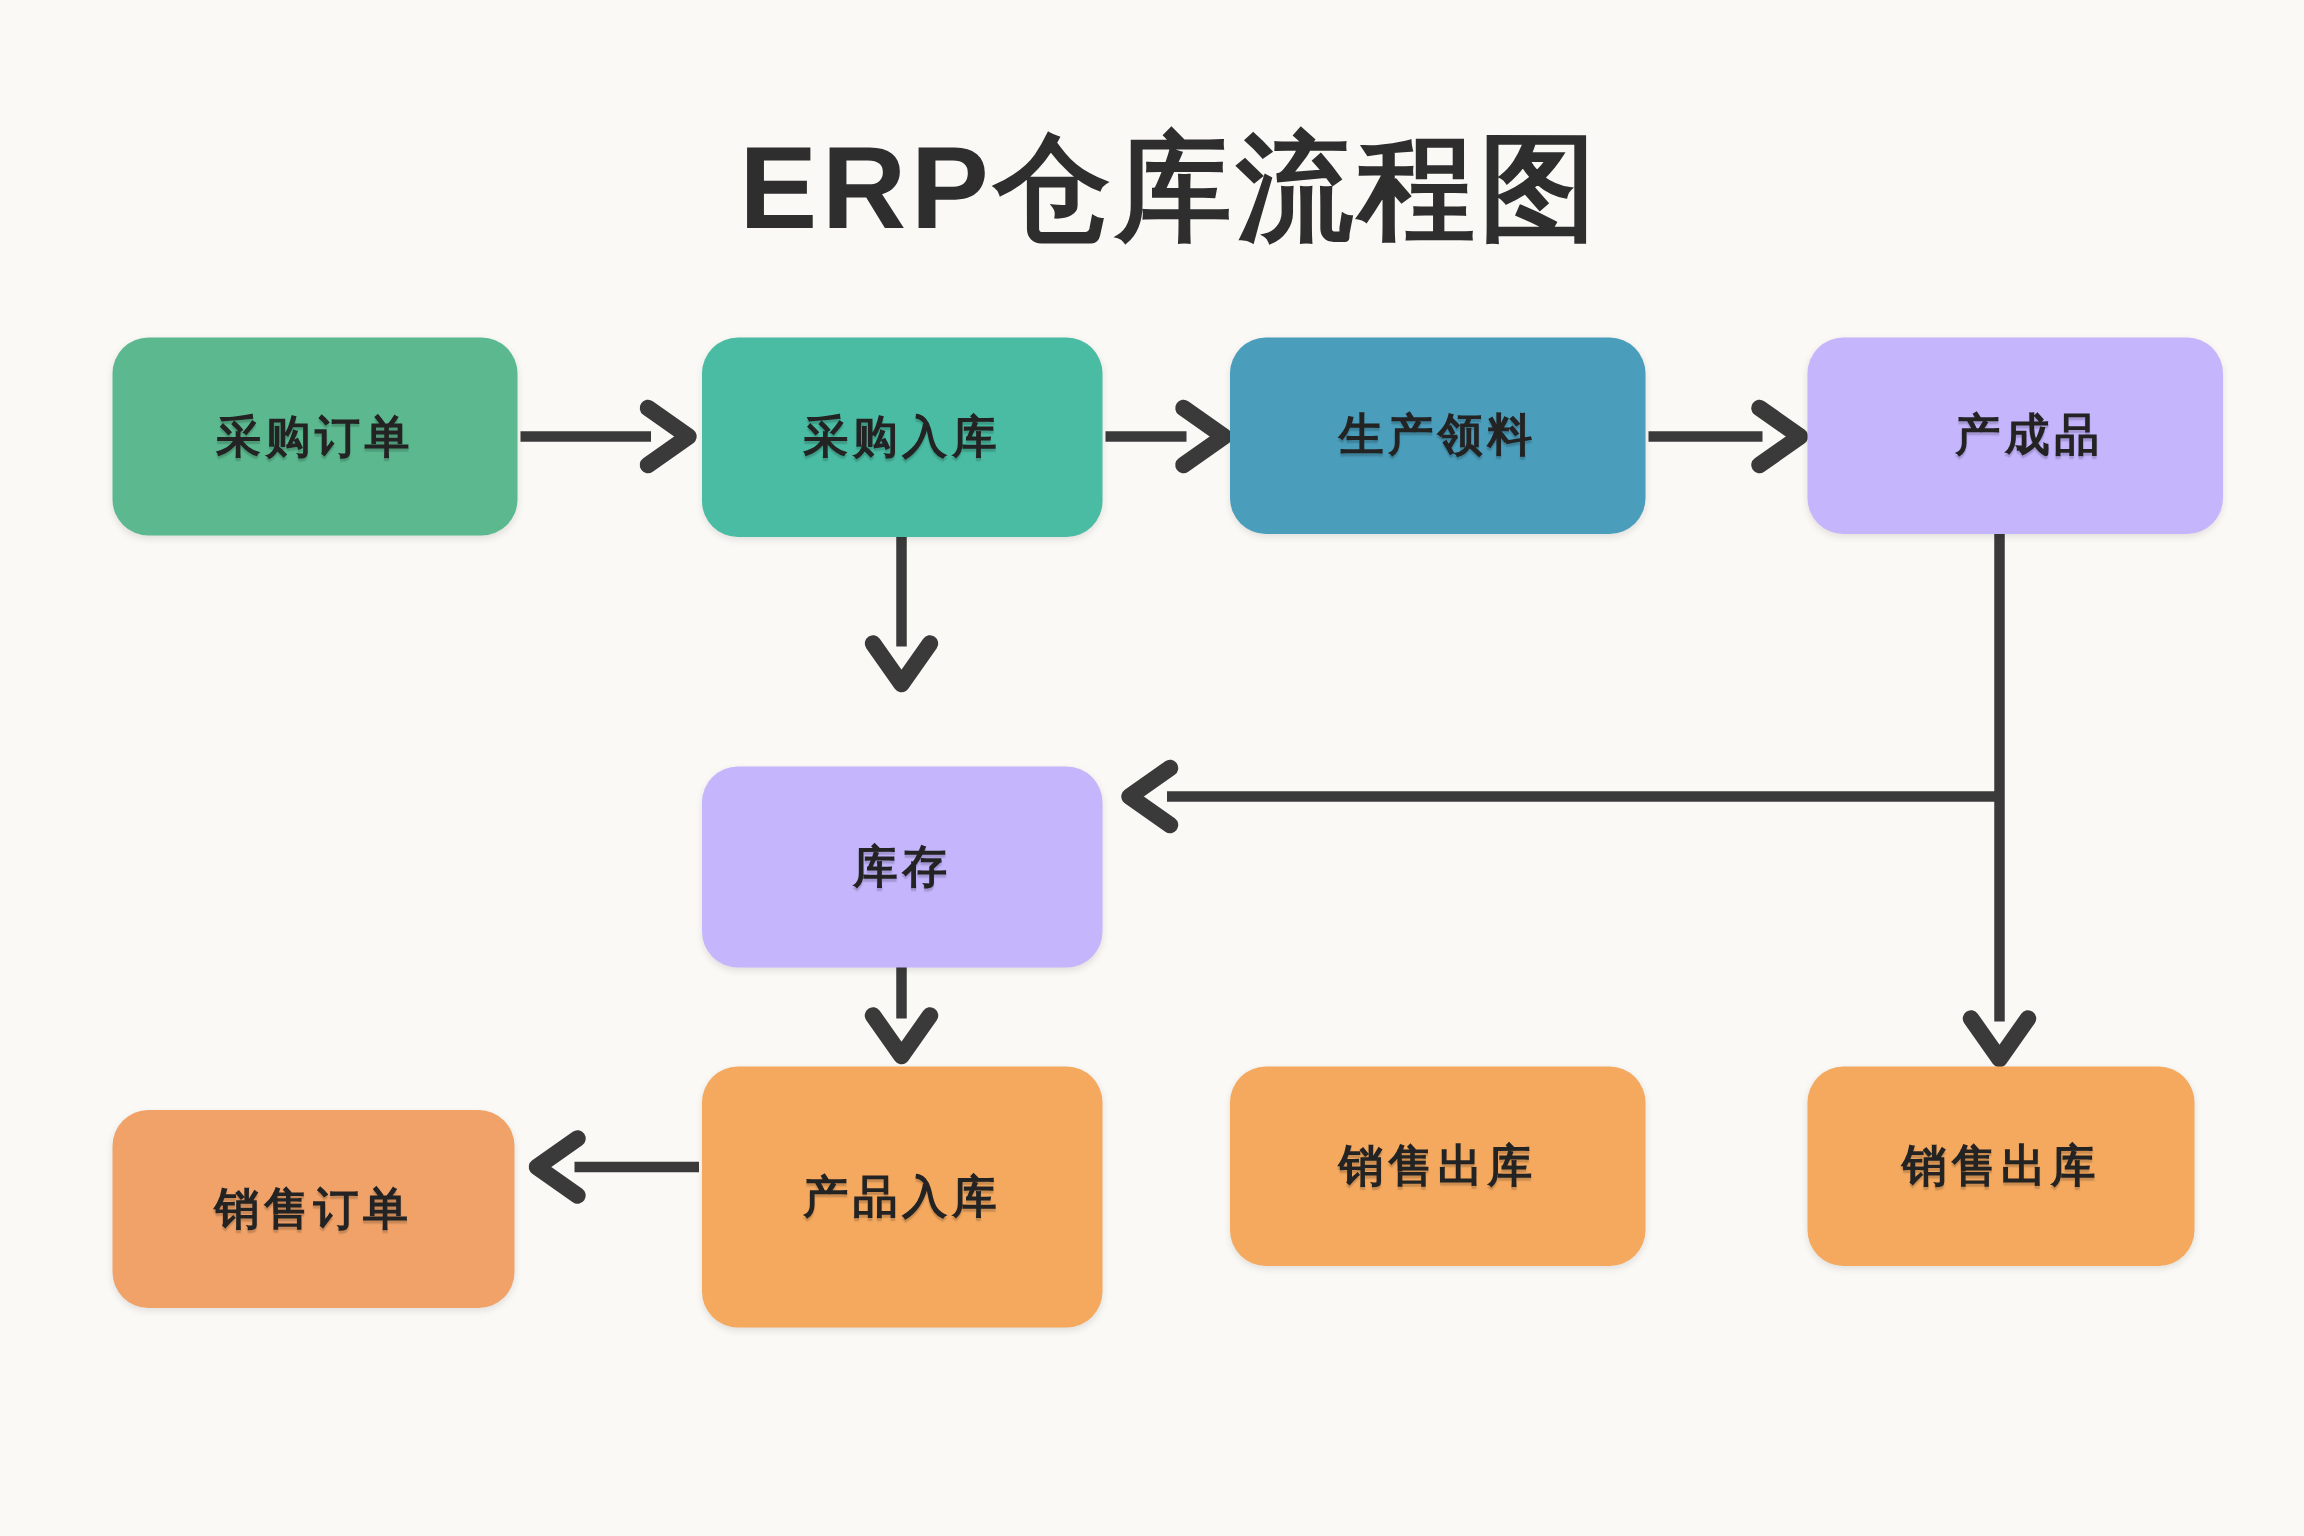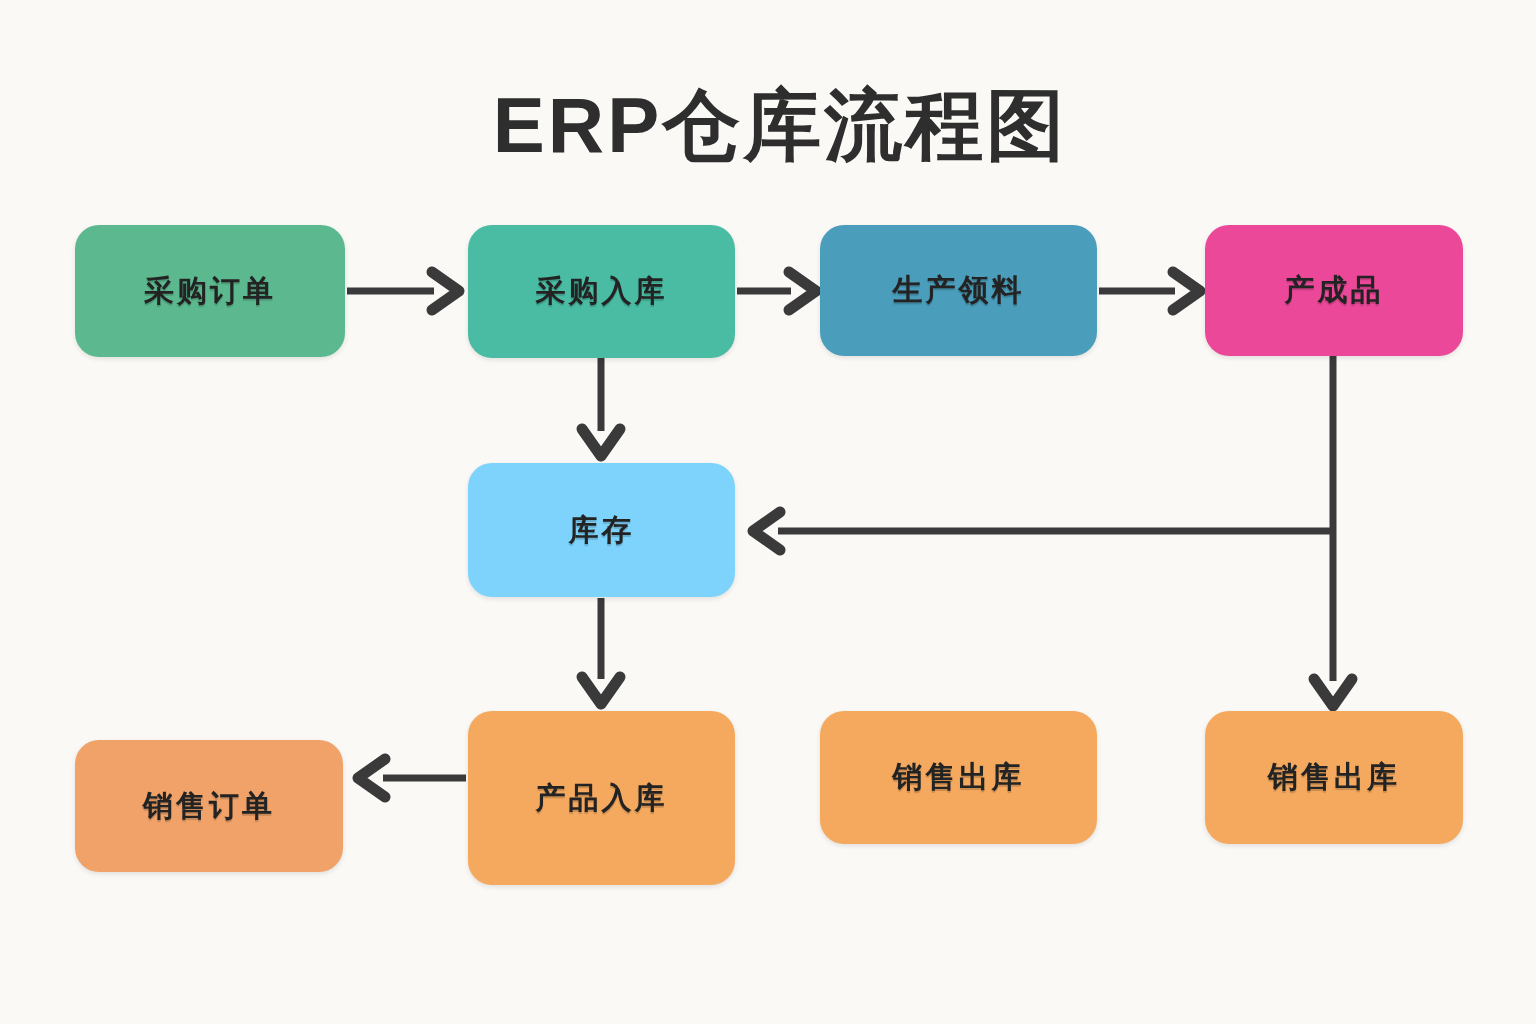--- a/index.html
+++ b/index.html
@@ -122,23 +122,23 @@
       <polyline class="arrow-head" points="385,759 358,778 385,797"></polyline>
     </g>
   </svg>
 
   <div class="node" id="n-purchase-order" style="background-color: rgb(92, 185, 143);">采购订单</div>
 
   <div class="node" id="n-purchase-inbound" style="background-color: rgb(74, 188, 163);">采购入库</div>
 
   <div class="node" id="n-production-picking" style="background-color: rgb(74, 157, 187);">生产领料</div>
 
-  <div class="node" id="n-finished-goods" style="background-color: #ec4899;">产成品</div>
+  <div class="node" id="n-finished-goods" style="background-color: #c4b5fd; padding-left: 19px;">产成品</div>
 
-  <div class="node" id="n-inventory" style="background-color: #7dd3fc;">库存</div>
+  <div class="node" id="n-inventory" style="background-color: #c4b5fd; margin-top: 48px;">库存</div>
 
   <div class="node" id="n-sales-order" style="background-color: rgb(240, 162, 105);">销售订单</div>
 
   <div class="node" id="n-product-inbound" style="background-color: rgb(244, 169, 95);">产品入库</div>
 
   <div class="node" id="n-sales-outbound-1" style="background-color: rgb(244, 169, 95);">销售出库</div>
 
   <div class="node" id="n-sales-outbound-2" style="background-color: rgb(244, 169, 95);">销售出库</div>
 
 </div>

